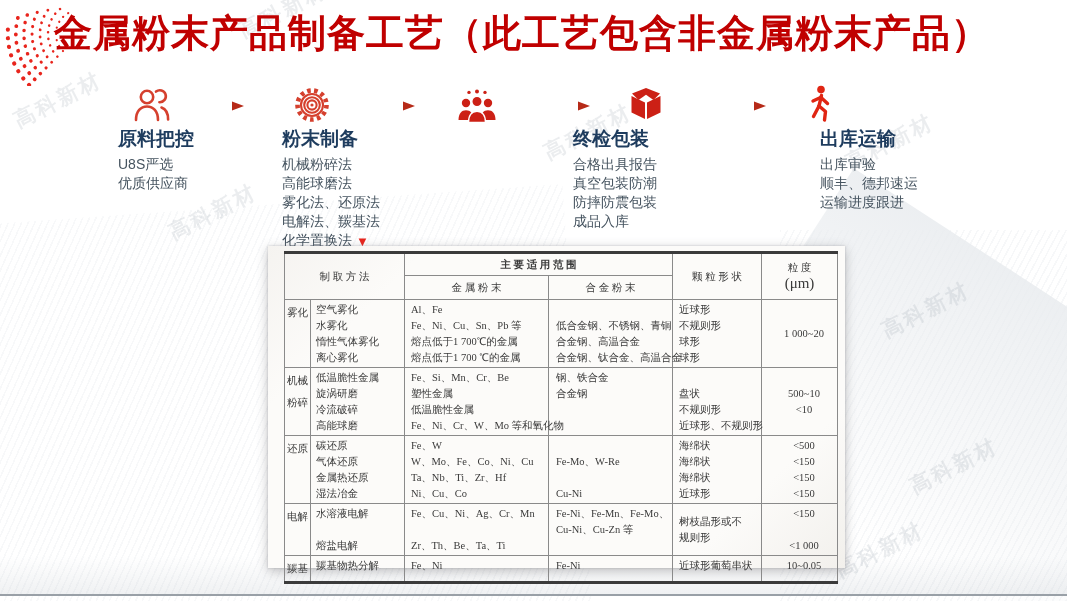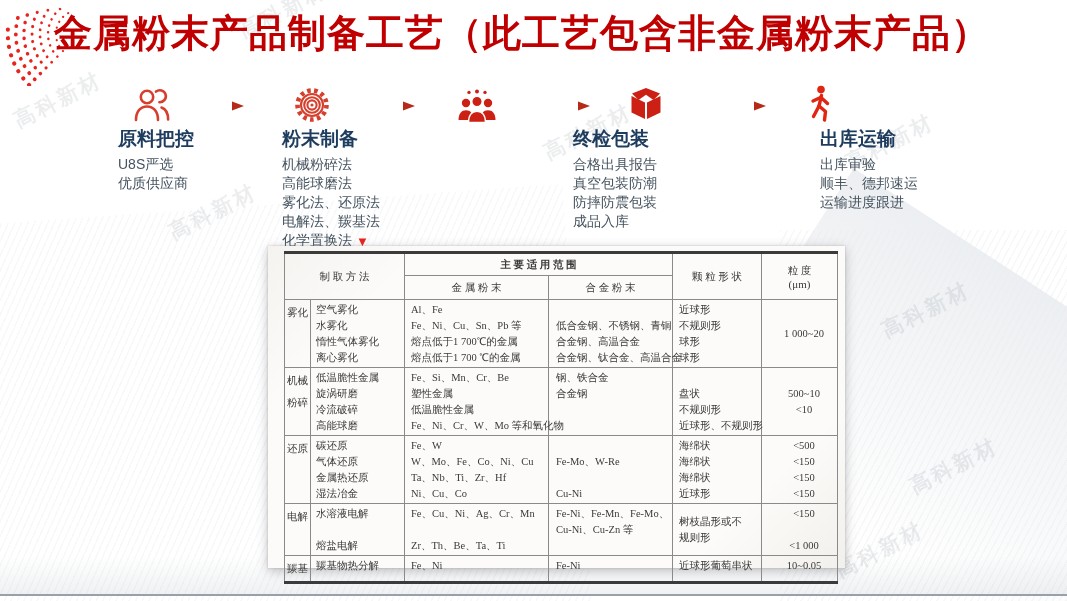--- a/index.html
+++ b/index.html
@@ -64,21 +64,21 @@
   .ptab tbody tr.grp td{border-top:1px solid #8a8a8a;vertical-align:top;padding:2px 0 1px 0;}
   .ptab td .l{height:16px;line-height:16px;white-space:nowrap;overflow:visible;}
   .ptab td.c-label{vertical-align:middle;text-align:center;}
   .ptab td.c-label .l{line-height:22px;height:22px;}
   .ptab td.c-methods{padding-left:5px !important;}
   .ptab td.c-metal{padding-left:6px !important;}
   .ptab td.c-alloy{padding-left:7px !important;}
   .ptab td.c-shape{padding-left:6px !important;}
   .ptab td.c-size{padding-left:9px !important;text-align:center;}
   .ptab td.vcenter{vertical-align:middle !important;}
-  .sizehdr .s2{font-size:11px;}
+  .sizehdr .s2{font-size:15px;}
 </style>
 </head>
 <body>
 
 <div id="page">
 
   <div class="bg-stripes left"></div>
   <div class="bg-stripes right"></div>
   <div class="bg-wedge"></div>
   <div class="bg-bottom-shade"></div>

